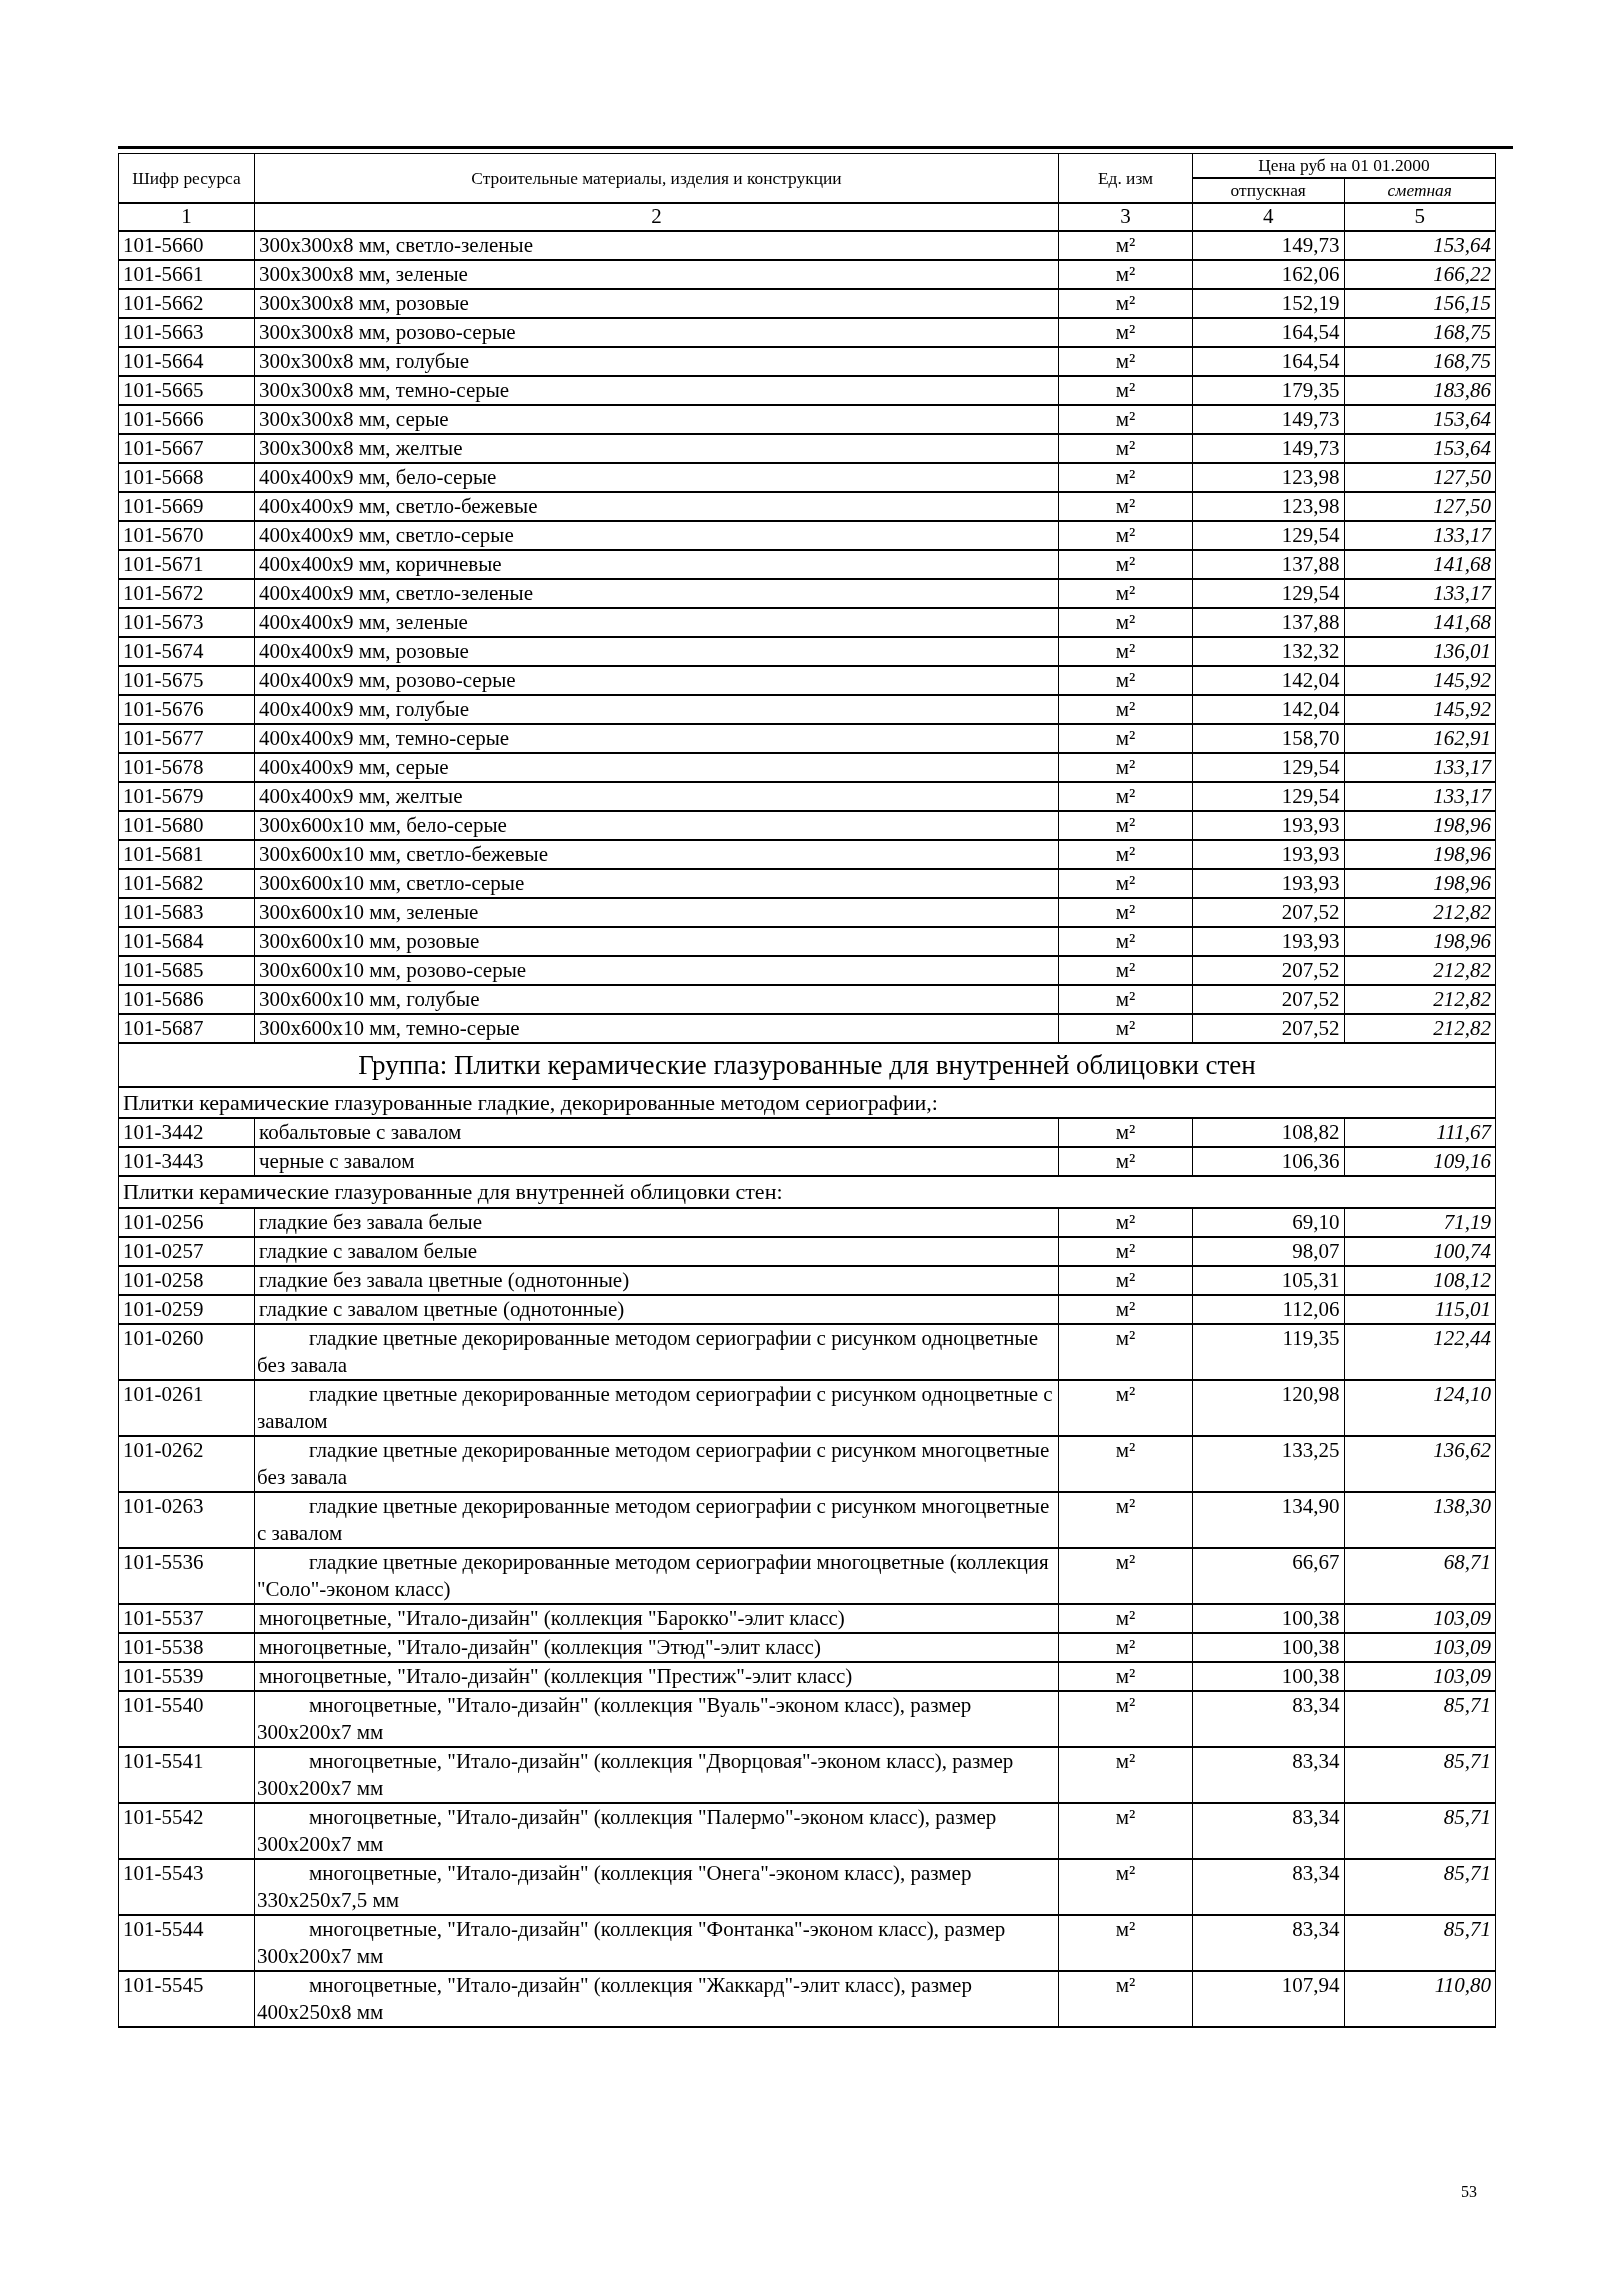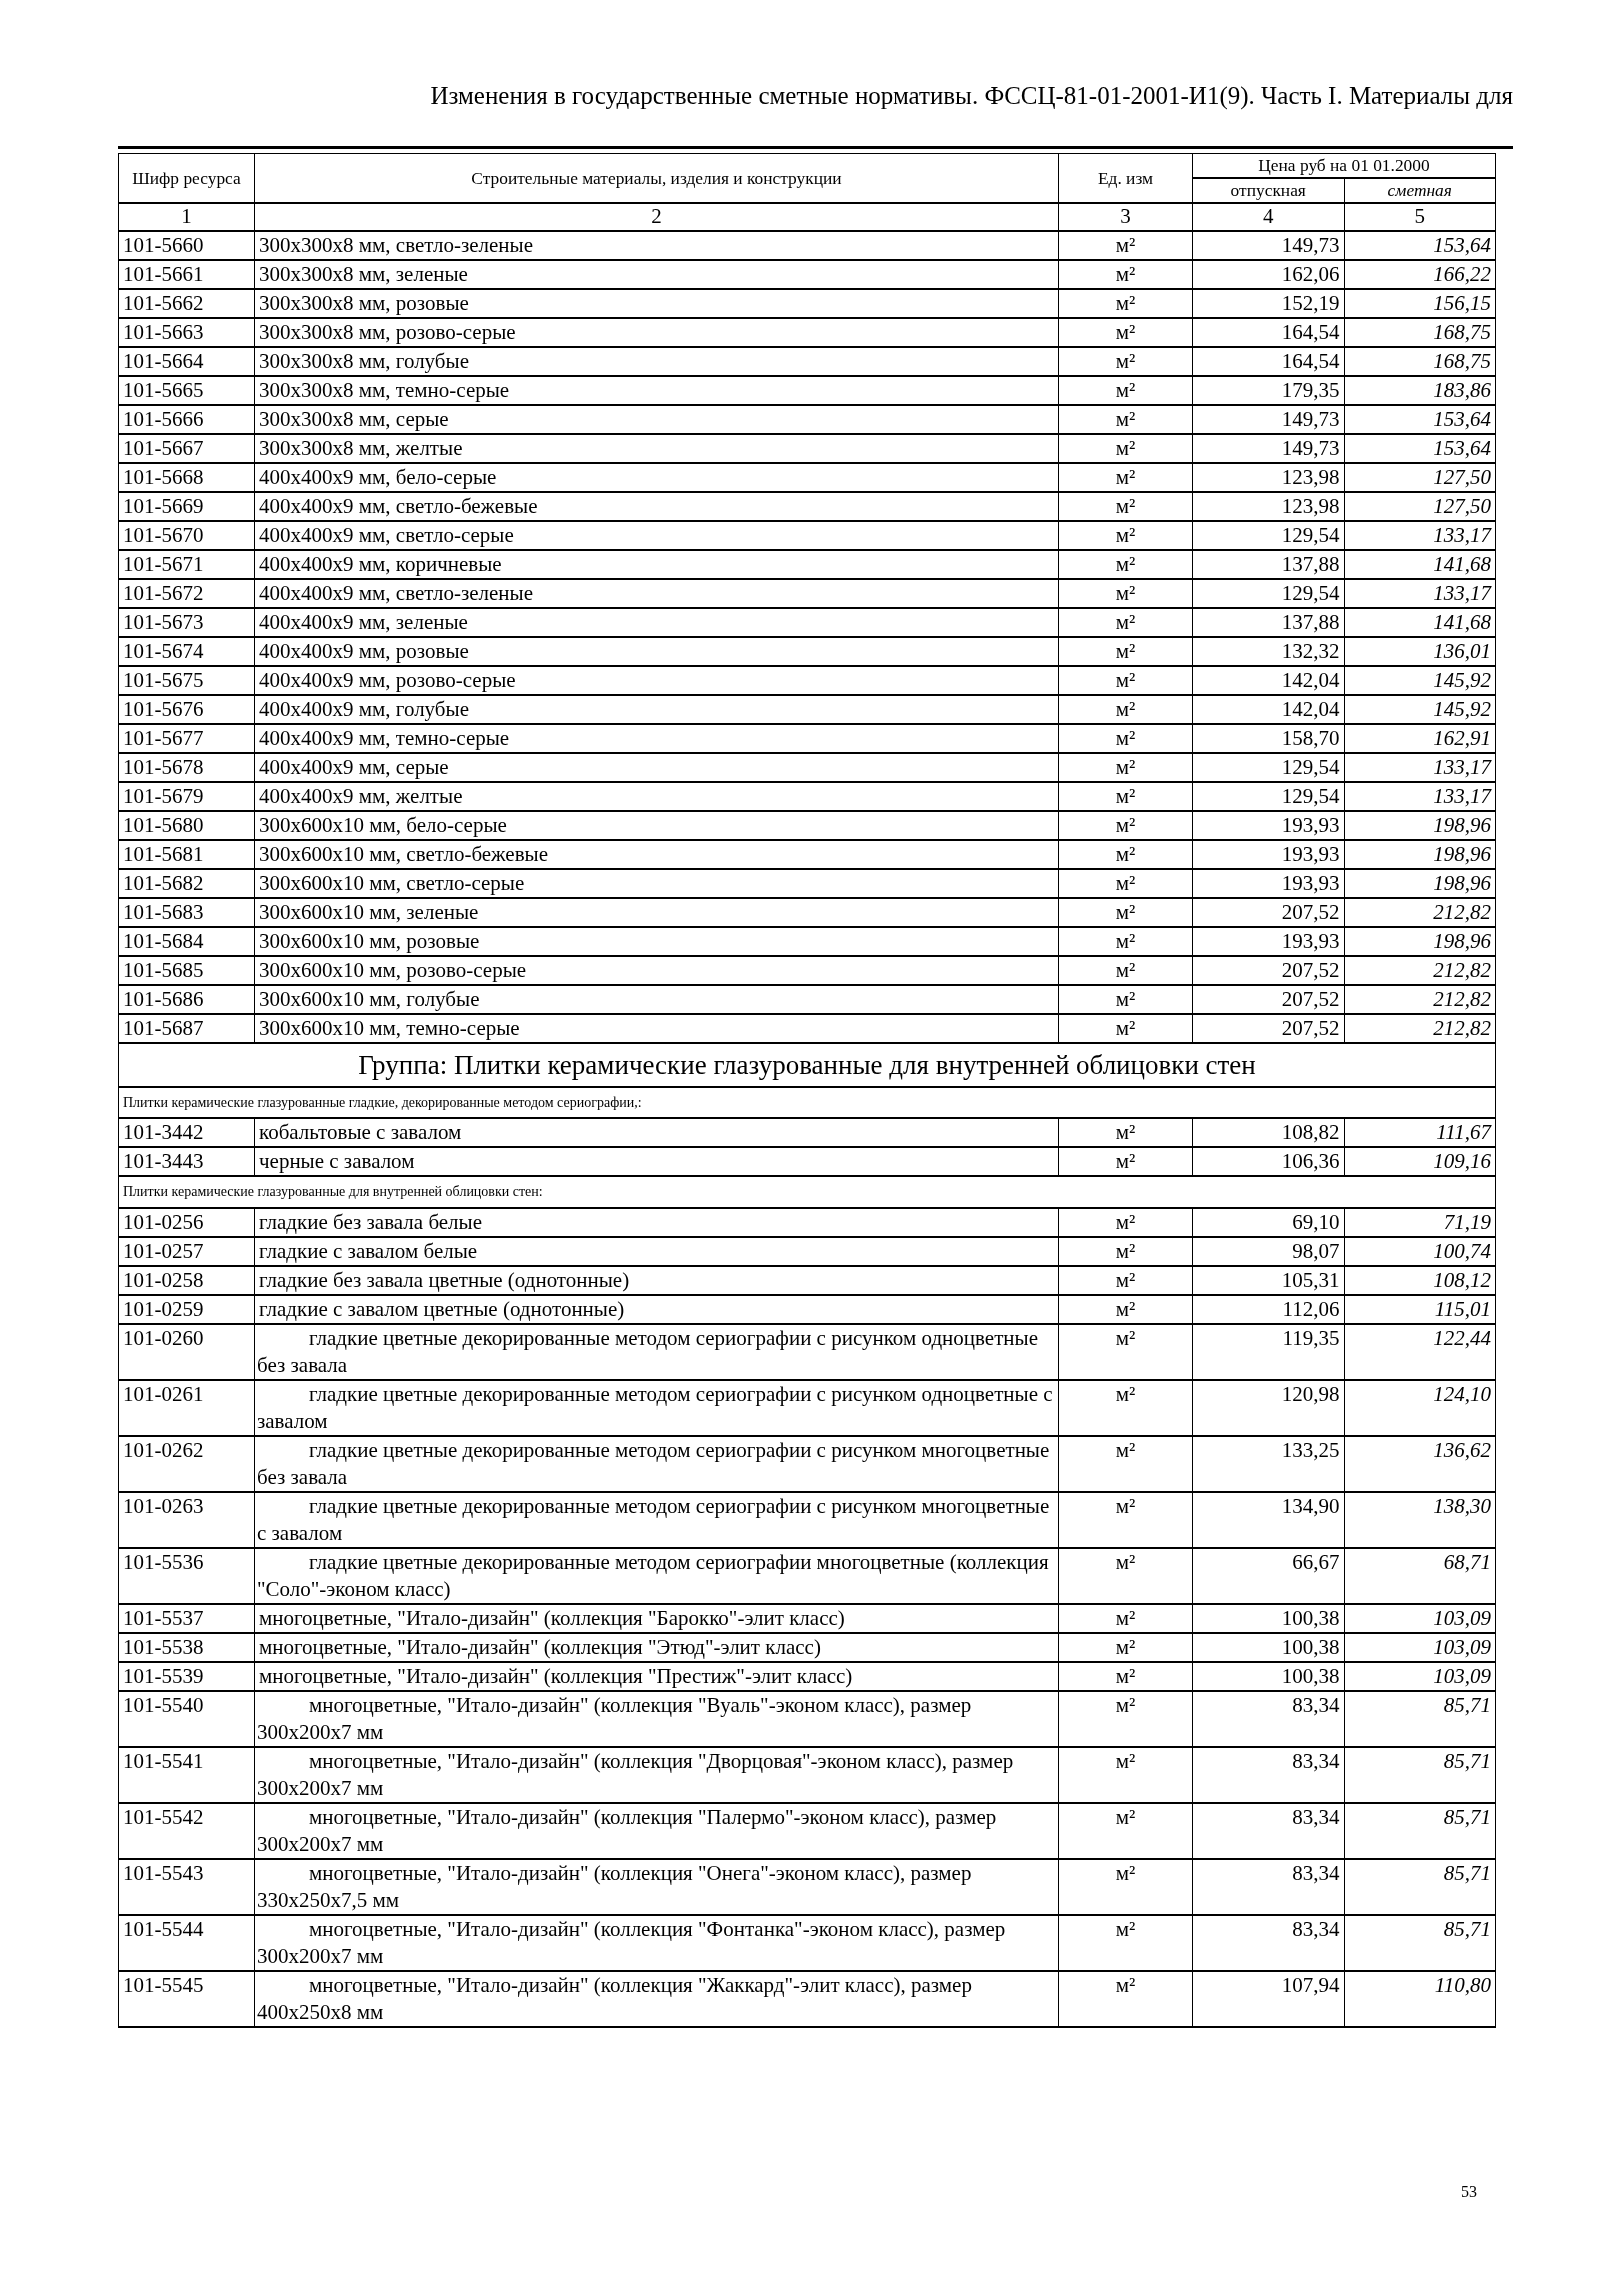--- a/index.html
+++ b/index.html
@@ -12,28 +12,27 @@
   th { font-size: 17.4px; line-height: 23px; text-align: center; vertical-align: middle !important; }
   .c-code { width: 127px; text-align: left; }
   .c-desc { width: 795px; }
   .c-unit { width: 125px; text-align: center; }
   .c-p1 { width: 146px; text-align: right; }
   .c-p2 { width: 145px; text-align: right; font-style: italic; }
   .num-row td { text-align: center; line-height: 25.5px; }
   td.desc { padding-left: 64px; }
   td.desc.wrap { padding-left: 2px; text-indent: 52px; }
   .group-row td { text-align: center; font-weight: bold; font-size: 27px; line-height: 42px; }
-  .sub-row td { text-align: left; padding-left: 147px; line-height: 29.5px; font-size: 14px; }
+  .sub-row td { text-align: left; padding-left: 147px; line-height: 29.5px; font-size: 22px; }
   .page-num { position: absolute; left: 1461px; top: 2183px; font-size: 16px; }
 </style>
 </head>
 <body>
 
 <div class="header-title">
-  <div>Изменения в государственные сметные нормативы. ФССЦ-81-01-2001-И1(9). Часть I. Материалы для</div>
 </div>
 <div class="rule"></div>
 
 <table class="main">
   <thead>
     <tr>
       <th class="c-code" rowspan="2" style="text-align:center">Шифр ресурса</th>
       <th class="c-desc" rowspan="2">Строительные материалы, изделия и конструкции</th>
       <th class="c-unit" rowspan="2">Ед. изм</th>
       <th colspan="2">Цена руб на 01 01.2000</th>

